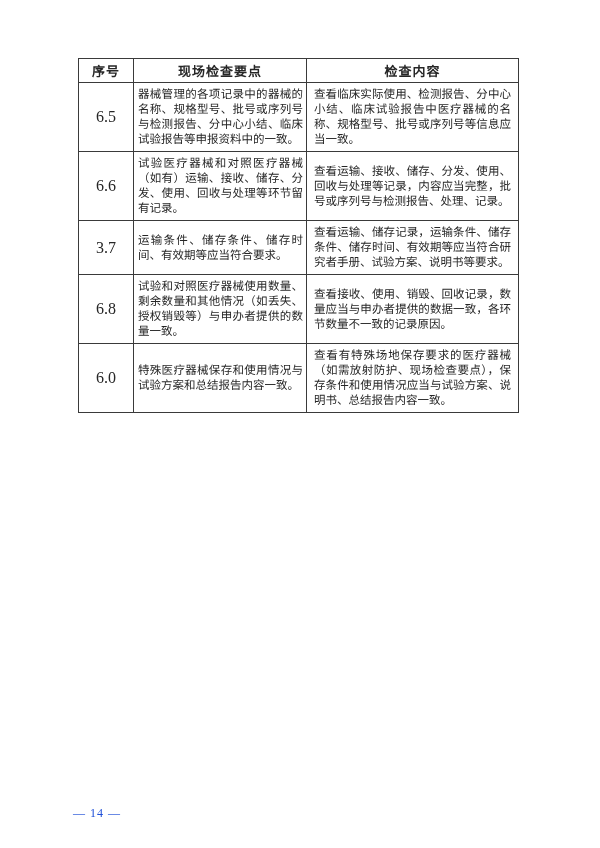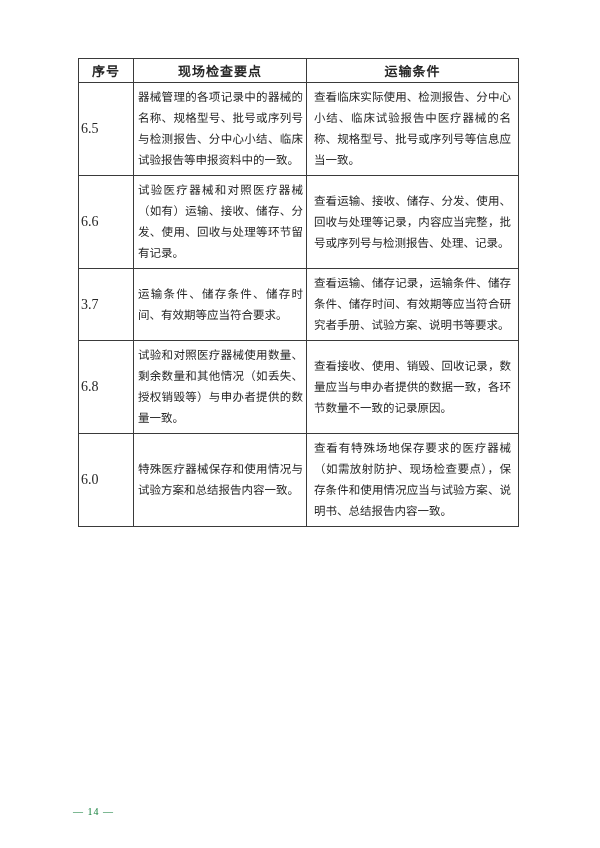--- a/index.html
+++ b/index.html
@@ -31,59 +31,60 @@
   }
   table.inspection th {
     font-size: 13px;
     font-weight: bold;
     text-align: center;
     height: 16px;
     padding: 2px;
     letter-spacing: 1px;
   }
   td.idx {
+    text-align: center;
     vertical-align: middle;
-    font-size: 14px;
+    font-size: 16px;
     padding: 2px;
   }
   td.txt {
     font-size: 11.5px;
-    line-height: 21px;
+    line-height: 15px;
     vertical-align: middle;
     text-align: justify;
     text-justify: inter-ideograph;
     word-break: break-all;
   }
   td.txt.point   { padding: 4px 3px 4px 4px; }
   td.txt.content { padding: 4px 7px 4px 7px; margin-top: 26px; }
   .page-number {
     position: absolute;
     left: 73px;
     top: 806px;
-    font-size: 10px;
-    color: #15803d;
+    font-size: 12px;
+    color: #1d4ed8;
     letter-spacing: 1px;
   }
 </style>
 </head>
 <body>
 
 <div class="page">
 
   <table class="inspection">
     <colgroup>
       <col style="width:55px">
       <col style="width:173px">
       <col style="width:212px">
     </colgroup>
     <thead>
       <tr>
         <th>序号</th>
         <th>现场检查要点</th>
-        <th>运输条件</th>
+        <th>检查内容</th>
       </tr>
     </thead>
     <tbody>
       <tr>
         <td class="idx">6.5</td>
         <td class="txt point">器械管理的各项记录中的器械的名称、规格型号、批号或序列号与检测报告、分中心小结、临床试验报告等申报资料中的一致。</td>
         <td class="txt content">查看临床实际使用、检测报告、分中心小结、临床试验报告中医疗器械的名称、规格型号、批号或序列号等信息应当一致。</td>
       </tr>
       <tr>
         <td class="idx">6.6</td>

